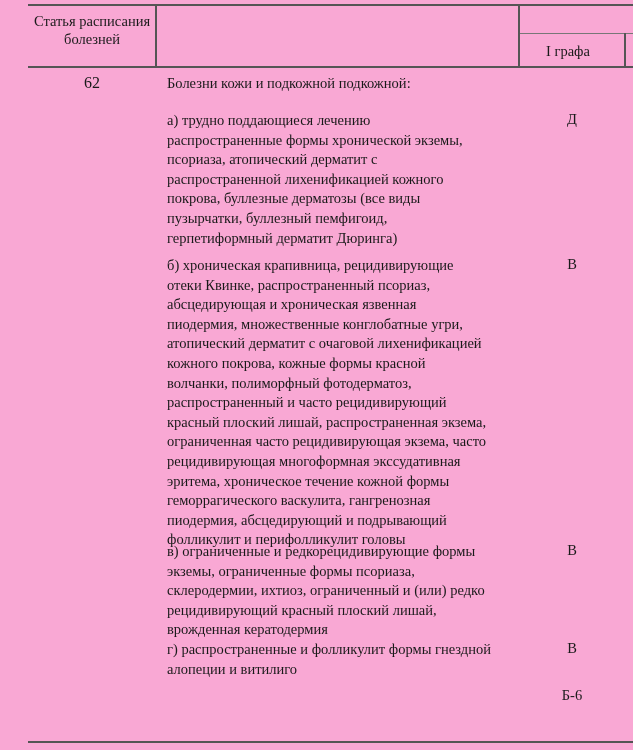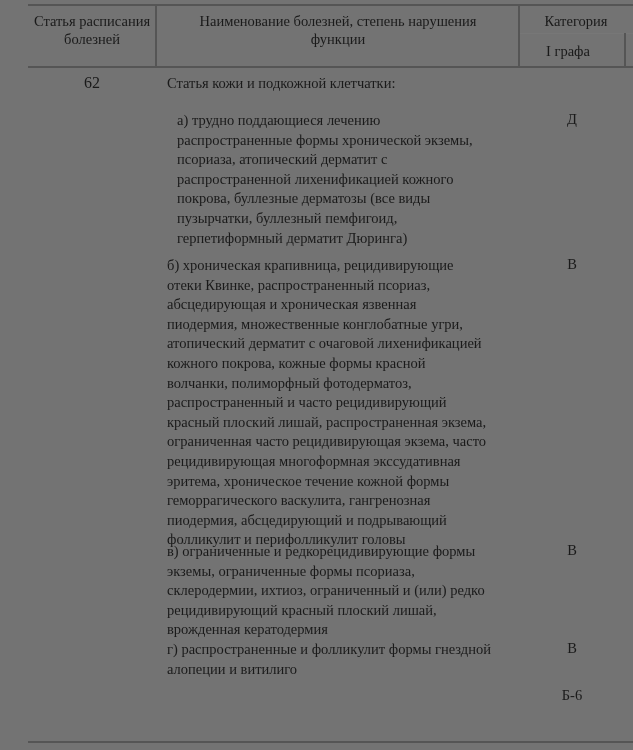--- a/index.html
+++ b/index.html
@@ -12,21 +12,21 @@
     height: 750px;
     overflow: hidden;
     font-family: "Liberation Serif", "DejaVu Serif", serif;
     color: #1a1a1a;
   }
 
   .page {
     position: relative;
     width: 633px;
     height: 750px;
-    background: #737373;
+    background: #f9a8d4;
   }
 
   
   .hline {
     position: absolute;
     background: #555555;
     height: 2px;
   }
   .hline.thin { height: 1px; background: #777777; }
 
@@ -87,32 +87,29 @@
   <div class="hline" style="left:28px; top:66px; width:605px;"></div>
   <div class="hline" style="left:28px; top:741px; width:605px;"></div>
 
   <div class="vline" style="left:155px; top:4px;  height:63px;"></div>
   <div class="vline" style="left:518px; top:4px;  height:63px;"></div>
   <div class="vline" style="left:624px; top:33px; height:34px;"></div>
 
   <div class="hdr-cell" id="hdr-article" style="white-space:pre-line;">Статья расписания
 болезней</div>
 
-  <div class="hdr-cell" id="hdr-name" style="white-space:pre-line;">Наименование болезней, степень нарушения
-функции</div>
 
-  <div class="hdr-cell" id="hdr-cat">Категория</div>
 
   <div class="hdr-cell" id="hdr-graph">I графа</div>
 
   <div class="art-no" style="top:74px;">62</div>
 
-  <div class="desc" style="top:74px;">Статья кожи и подкожной клетчатки:</div>
+  <div class="desc" style="top:74px;">Болезни кожи и подкожной подкожной:</div>
 
-  <div class="desc" style="top:111px;margin-left:10px;">а) трудно поддающиеся лечению
+  <div class="desc" style="top:111px;">а) трудно поддающиеся лечению
 распространенные формы хронической экземы,
 псориаза, атопический дерматит с
 распространенной лихенификацией кожного
 покрова, буллезные дерматозы (все виды
 пузырчатки, буллезный пемфигоид,
 герпетиформный дерматит Дюринга)</div>
   <div class="cat" style="top:111px;">Д</div>
 
   <div class="desc" style="top:256px;">б) хроническая крапивница, рецидивирующие
 отеки Квинке, распространенный псориаз,

